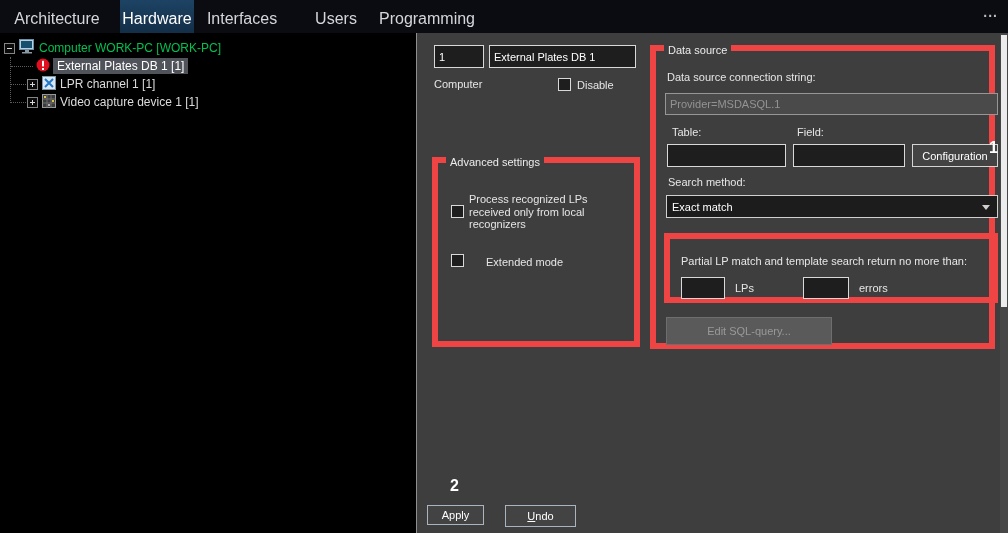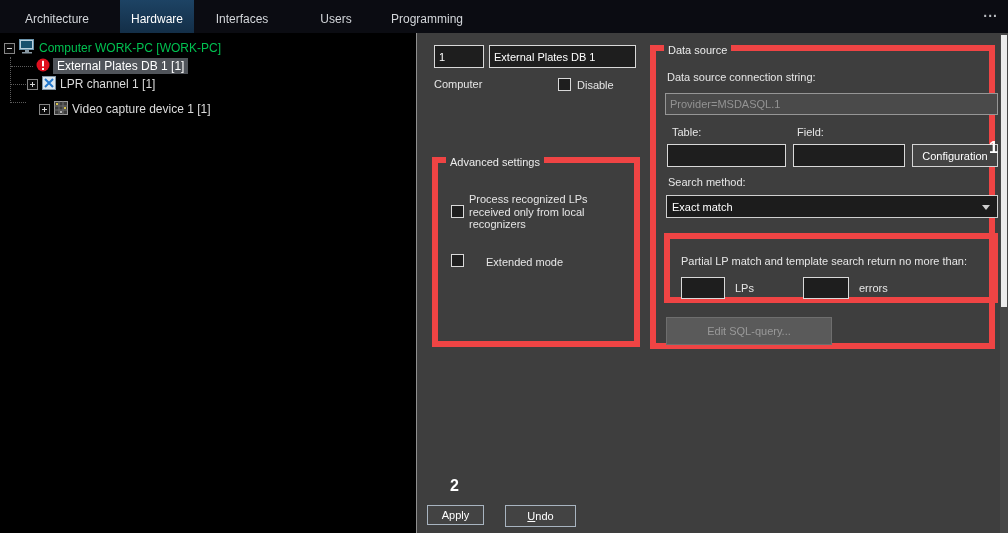--- a/index.html
+++ b/index.html
@@ -3,21 +3,21 @@
 <meta charset="utf-8">
 <style>
   * { margin:0; padding:0; box-sizing:border-box; }
   html,body { width:1008px; height:533px; overflow:hidden; background:#222; }
   body { font-family:"Liberation Sans","DejaVu Sans",sans-serif; }
   .screen { position:relative; width:1008px; height:533px; background:#3e3e3e; }
 
   
   .topbar { position:absolute; left:0; top:0; width:1008px; height:33px; background:#0b0c12; }
   .tab { position:absolute; top:0; height:37px; display:flex; align-items:center; justify-content:center;
-         color:#d3d6da; font-size:12px; cursor:default; }
+         color:#d3d6da; font-size:16px; cursor:default; }
   .tab.active { background:linear-gradient(#1d4364,#122c44); color:#ffffff; }
   .overflow-btn { position:absolute; right:10px; top:4px; color:#b9bcc0; font-size:14px; font-weight:bold; letter-spacing:1px; }
 
   
   .tree { position:absolute; left:0; top:33px; width:416px; height:500px; background:#000; }
   .tree-row { position:absolute; left:0; height:18px; width:100%; display:flex; align-items:center; font-size:12px; color:#dcdcdc; }
   .expander { position:relative; width:11px; height:11px; border:1px solid #858585; background:#0a0a0a; flex:none; }
   .expander::before { content:""; position:absolute; left:2px; right:2px; top:4px; height:1px; background:#d8d8d8; }
   .expander.plus::after { content:""; position:absolute; top:2px; bottom:2px; left:4px; width:1px; background:#d8d8d8; }
   .tree-icon { flex:none; display:inline-block; }
@@ -99,21 +99,21 @@
       <span class="expander plus" style="margin-left:27px;"></span>
       <span class="tree-icon" style="margin-left:4px;">
         <svg width="14" height="14" viewBox="0 0 14 14">
             <rect x="0.5" y="0.5" width="13" height="13" fill="#dbe7f0" stroke="#8196a6"></rect>
             <path d="M3 3 L11 11 M11 3 L3 11" stroke="#2277cc" stroke-width="2"></path>
           </svg>
       </span>
       <span style="margin-left:4px;">LPR channel  1 [1]</span>
     </div>
 
-    <div class="tree-row" style="top:67px;margin-left:12px;">
+    <div class="tree-row" style="top:60px;">
       <span class="expander plus" style="margin-left:27px;"></span>
       <span class="tree-icon" style="margin-left:4px;">
         <svg width="14" height="14" viewBox="0 0 14 14">
             <rect x="0.5" y="0.5" width="13" height="13" fill="#3c3c3c" stroke="#9a9a9a"></rect>
             <path d="M0.5 5 H13.5 M0.5 9 H13.5 M5 0.5 V13.5 M9 0.5 V13.5" stroke="#6f6f6f" stroke-width="1"></path>
             <rect x="2" y="2" width="2" height="2" fill="#d8c24a"></rect>
             <rect x="10" y="6" width="2" height="2" fill="#d8c24a"></rect>
             <rect x="6" y="10" width="2" height="2" fill="#b0b0b0"></rect>
           </svg>
       </span>

